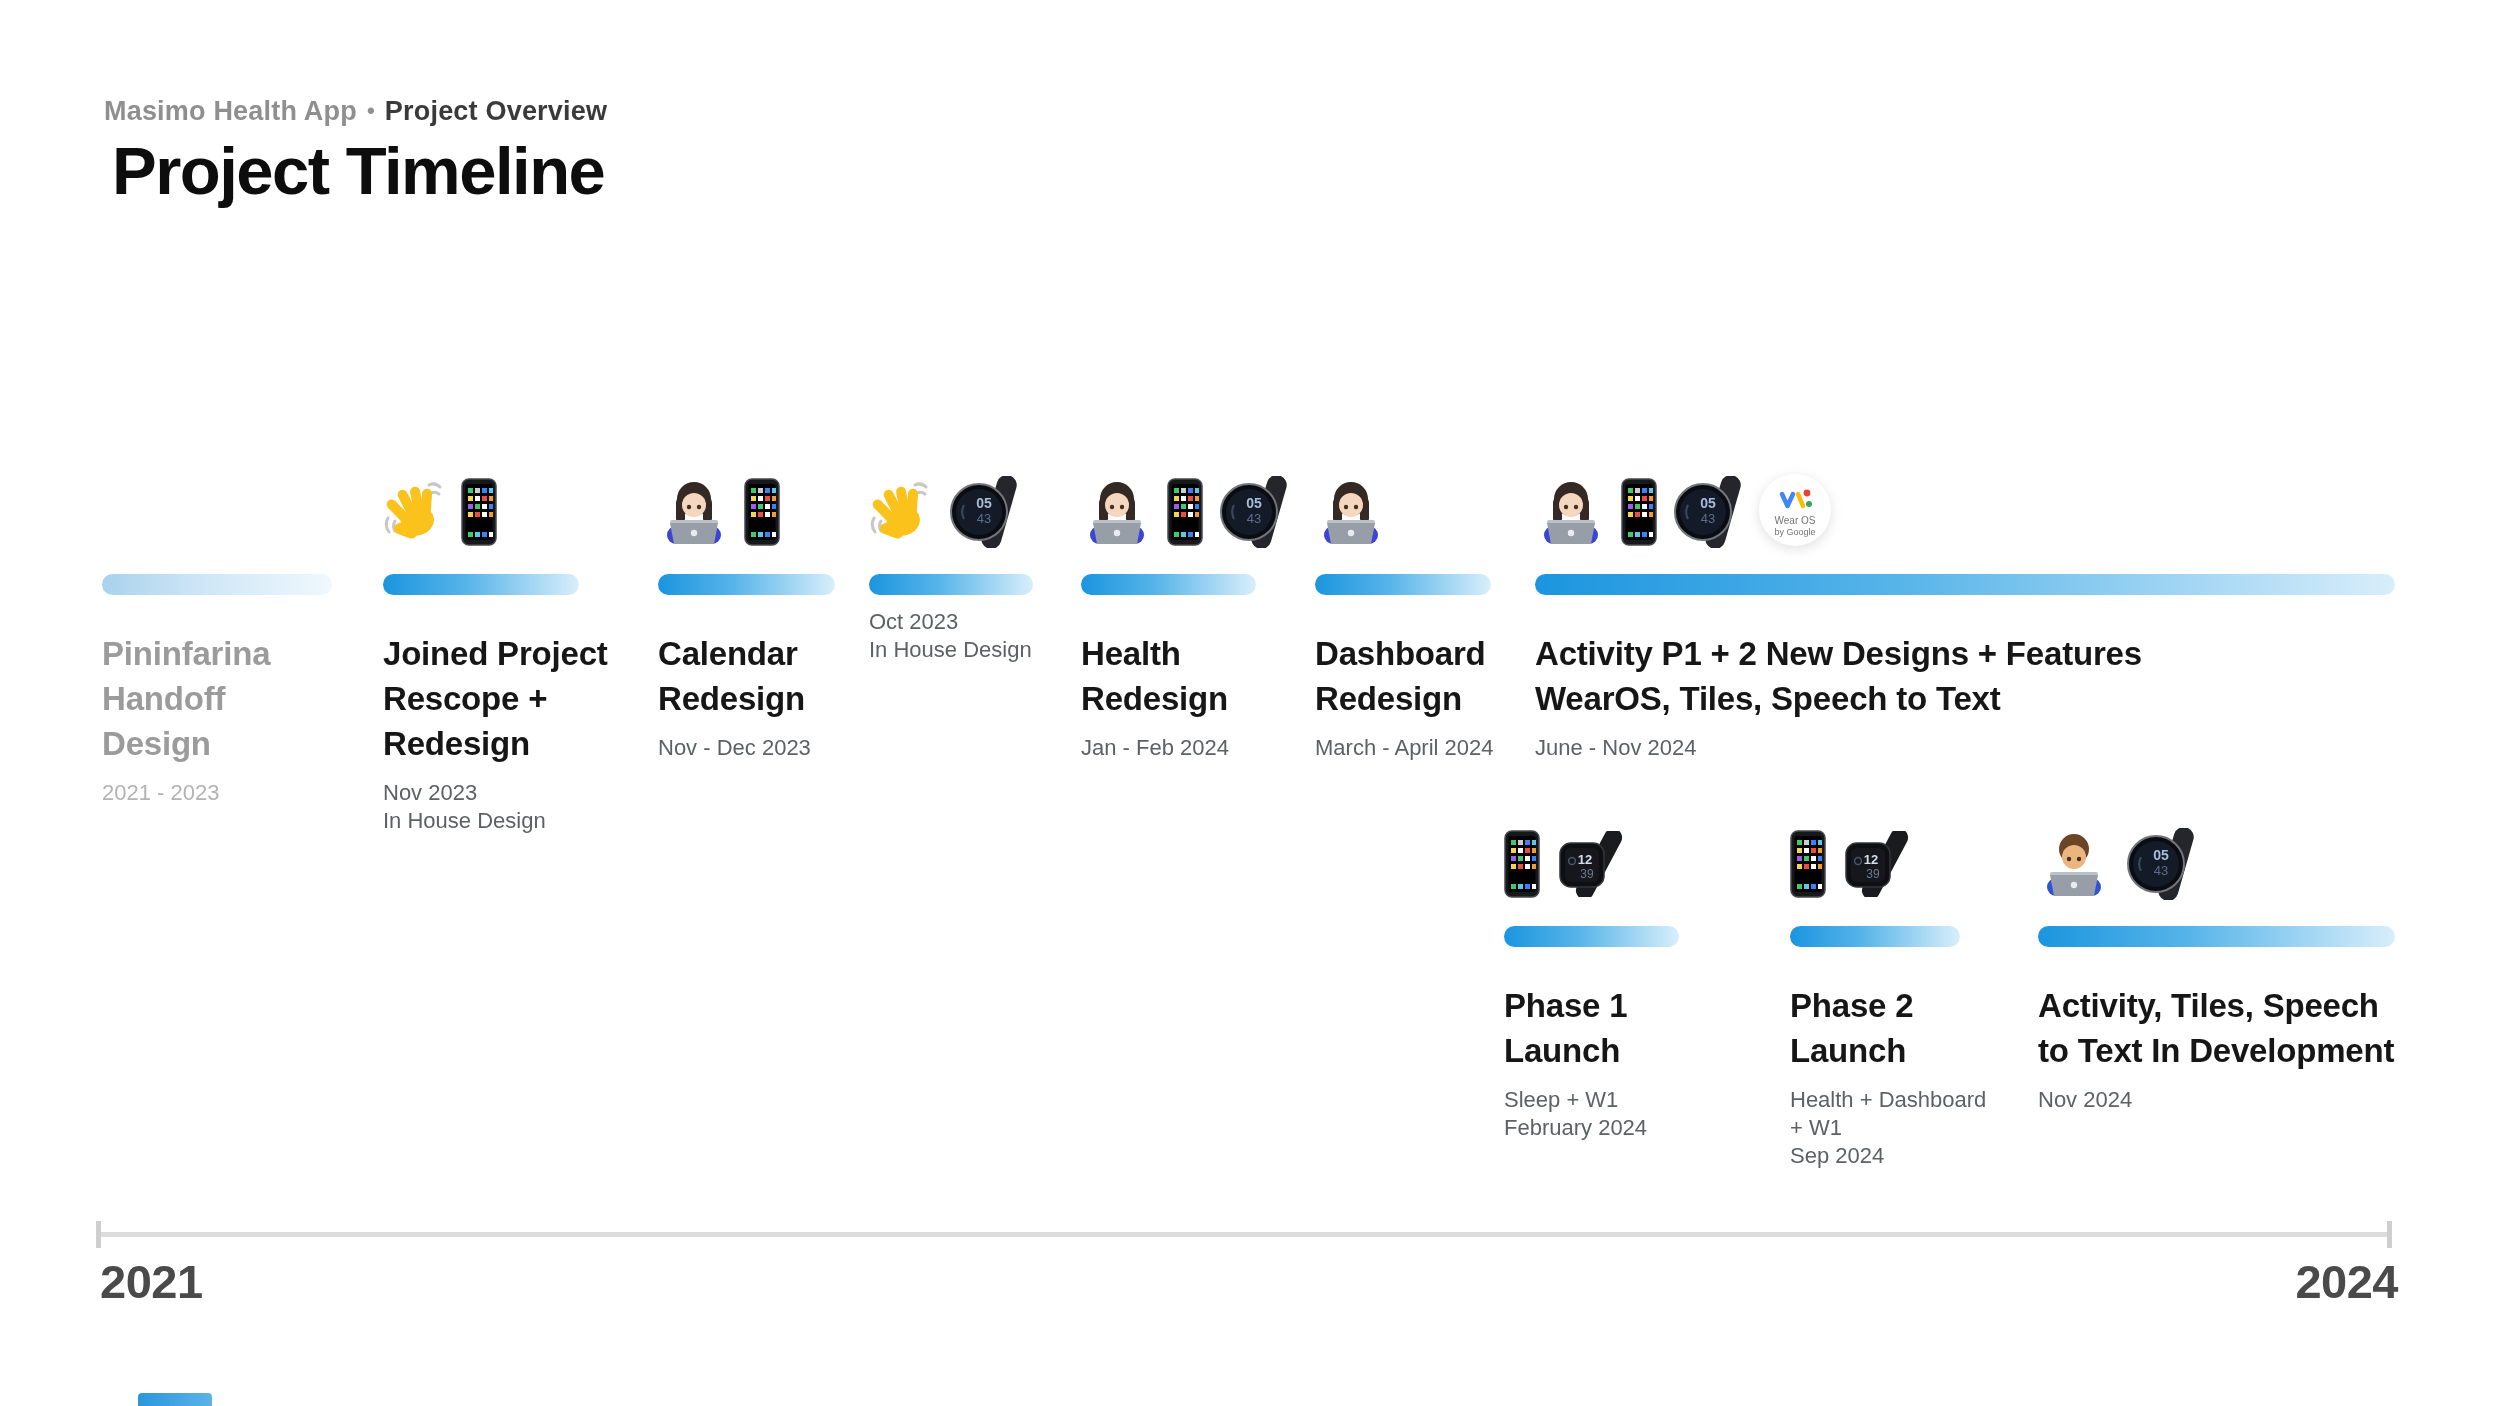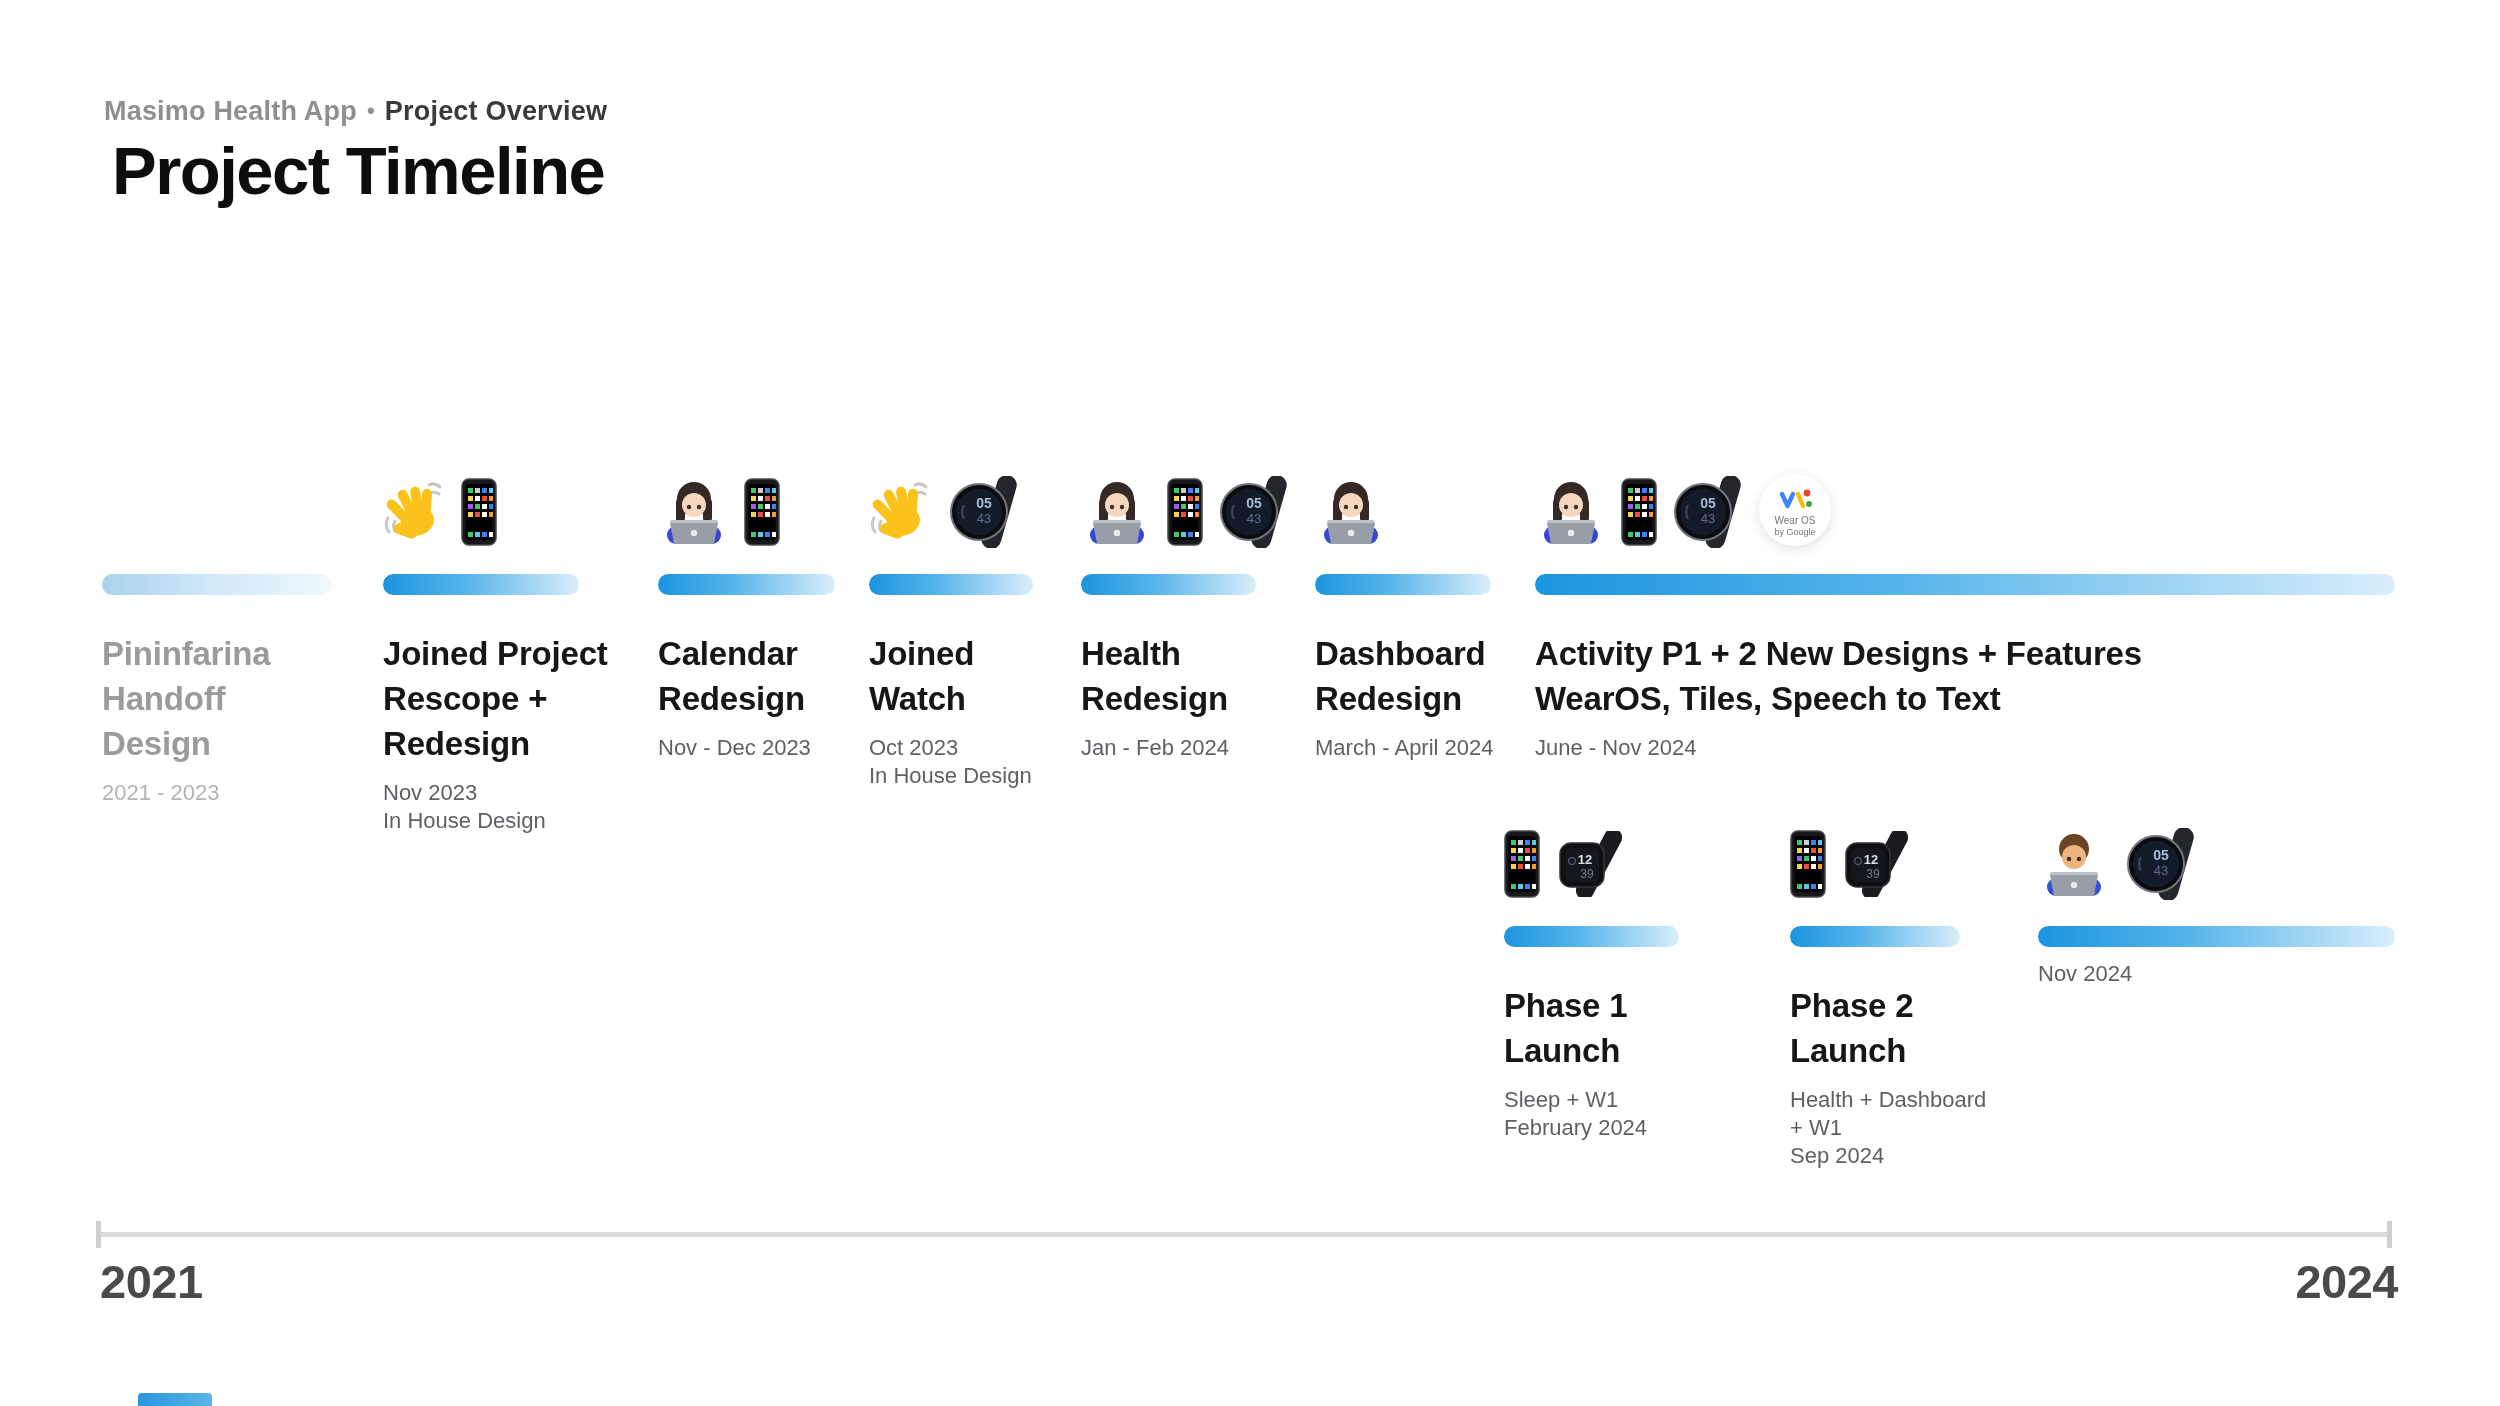--- a/index.html
+++ b/index.html
@@ -204,24 +204,20 @@
   <div class="ms" style="left:869px;top:474px;">
     <div class="icons">
       <svg class="icon" width="64" height="64">
           <use href="#sym-wave"></use>
         </svg>
       <svg class="icon" width="72" height="72">
           <use href="#sym-roundwatch"></use>
         </svg>
     </div>
     <div class="bar" style="width:164px"></div>
-    <div class="title">
-      <div>Joined</div>
-      <div>Watch</div>
-    </div>
     <div class="sub">
       <div>Oct 2023</div>
       <div>In House Design</div>
     </div>
   </div>
 
   <div class="ms" style="left:1081px;top:474px;">
     <div class="icons">
       <svg class="icon" width="72" height="64">
           <use href="#sym-woman"></use>
@@ -334,20 +330,24 @@
   <div class="ms" style="left:2038px;top:826px;width:420px;">
     <div class="icons">
       <svg class="icon" width="72" height="64">
           <use href="#sym-man"></use>
         </svg>
       <svg class="icon" width="72" height="72">
           <use href="#sym-roundwatch"></use>
         </svg>
     </div>
     <div class="bar" style="width:357px"></div>
+    <div class="title">
+      <div>Activity, Tiles, Speech</div>
+      <div>to Text In Development</div>
+    </div>
     <div class="sub">
       <div>Nov 2024</div>
     </div>
   </div>
 
   <div class="axis-line"></div>
   <div class="axis-tick tick-start"></div>
   <div class="axis-tick tick-end"></div>
   <div class="axis-label label-start">2021</div>
   <div class="axis-label label-end">2024</div>

